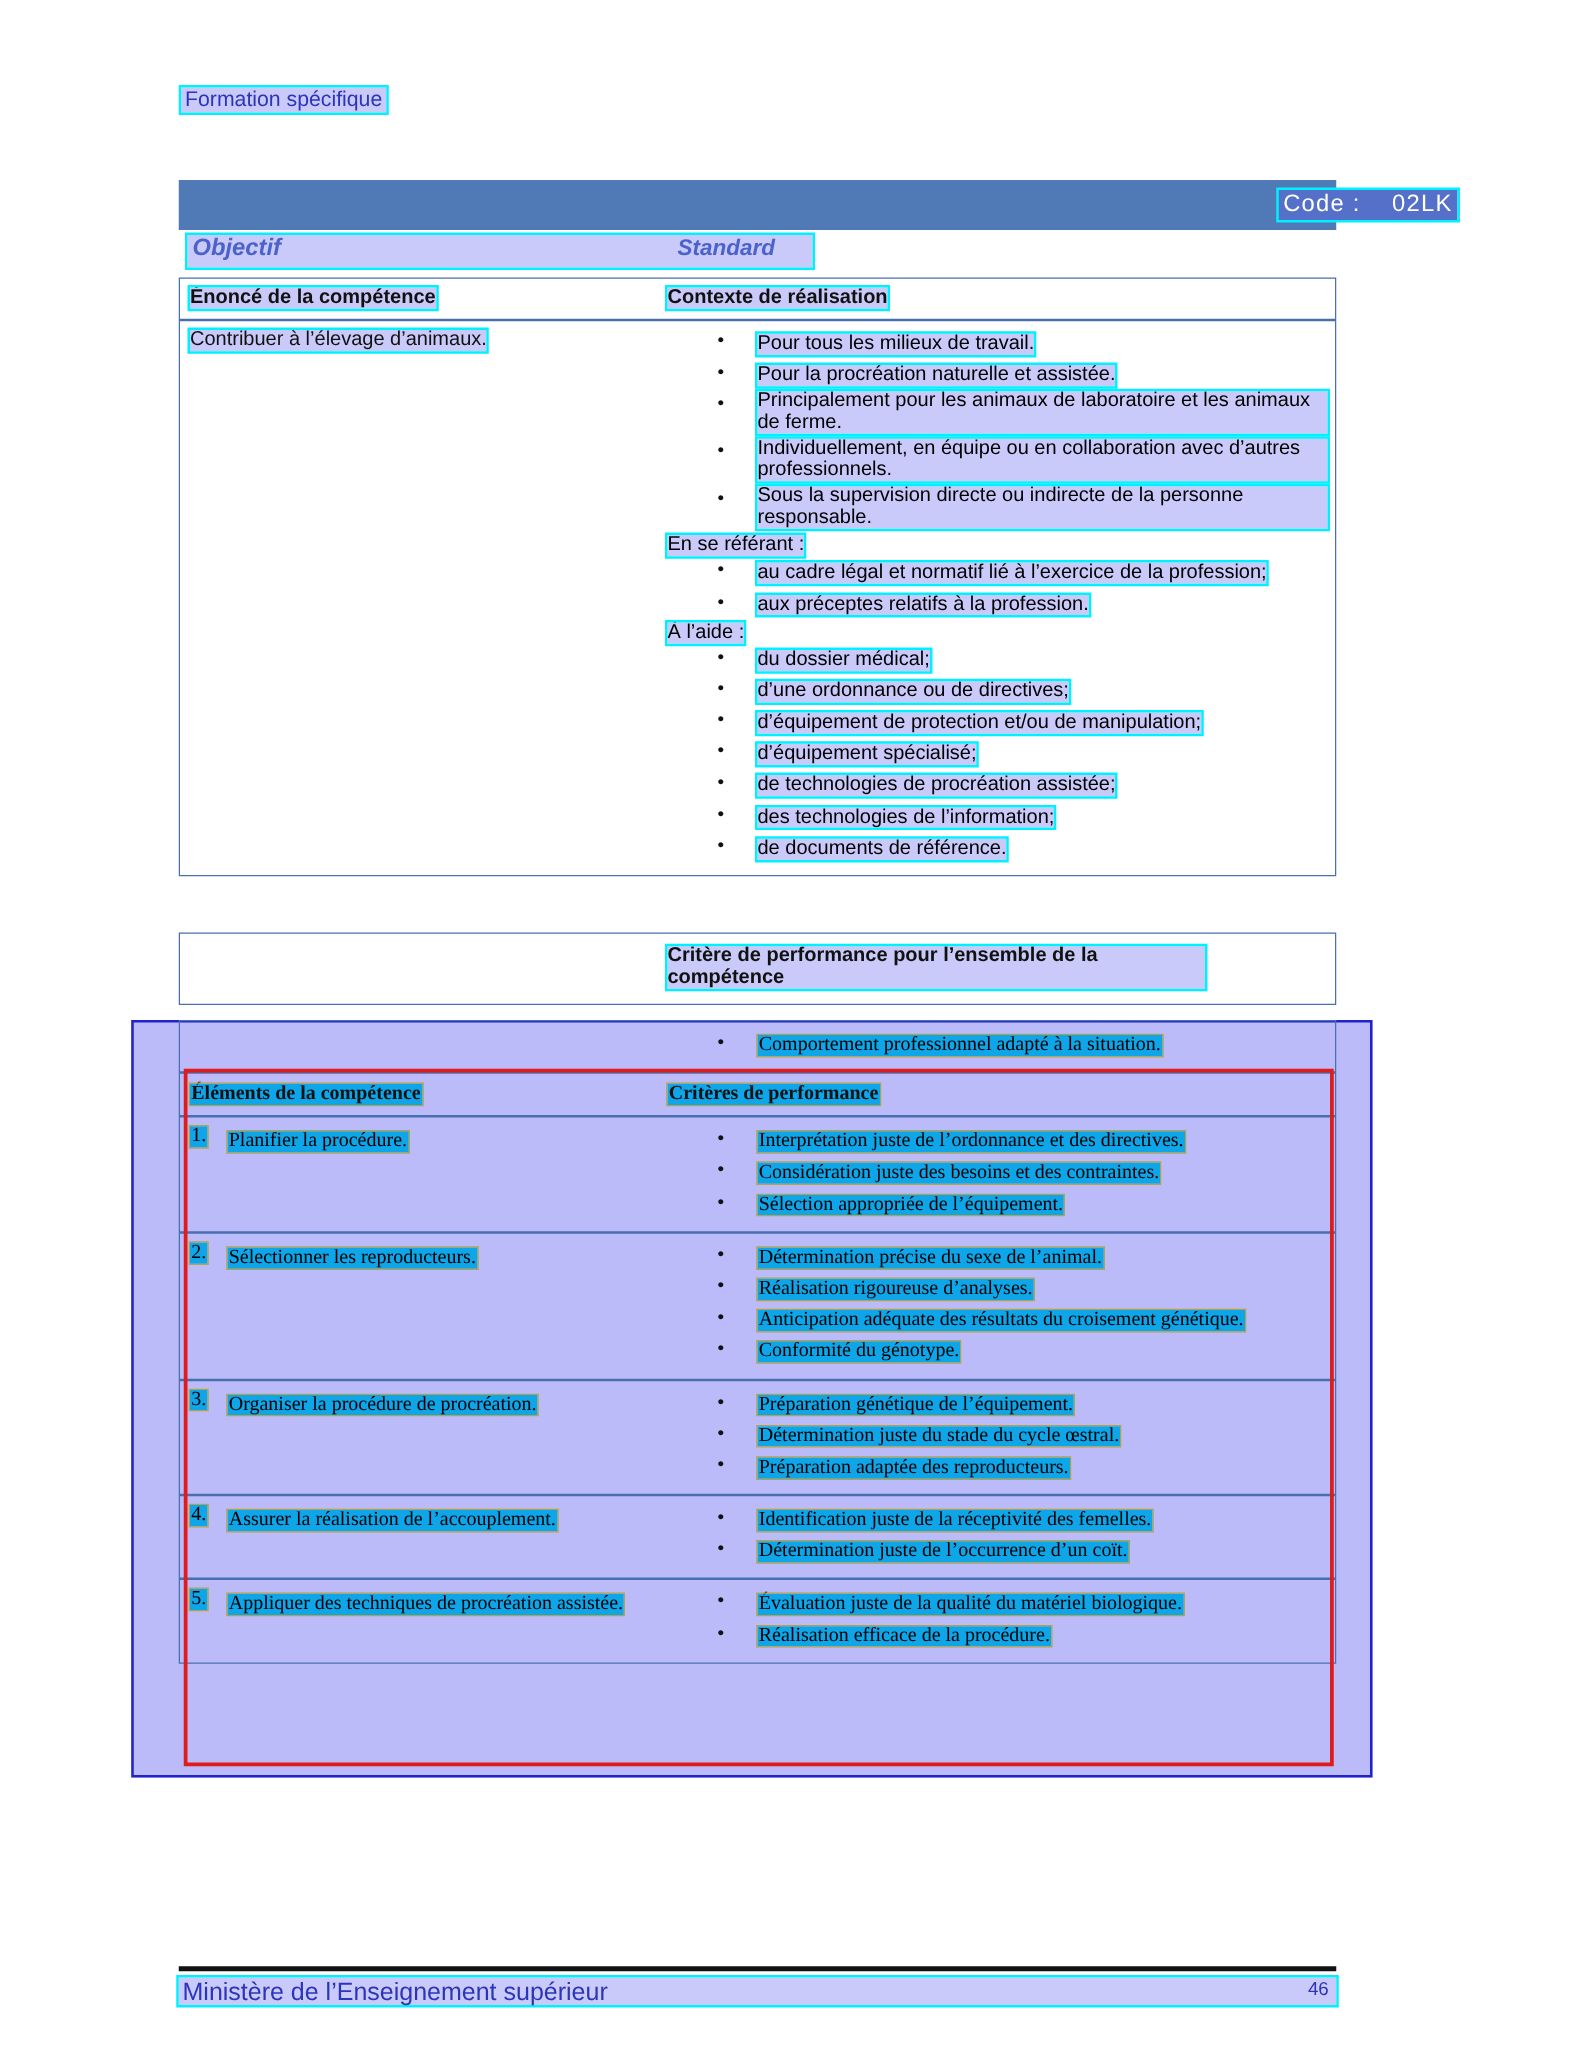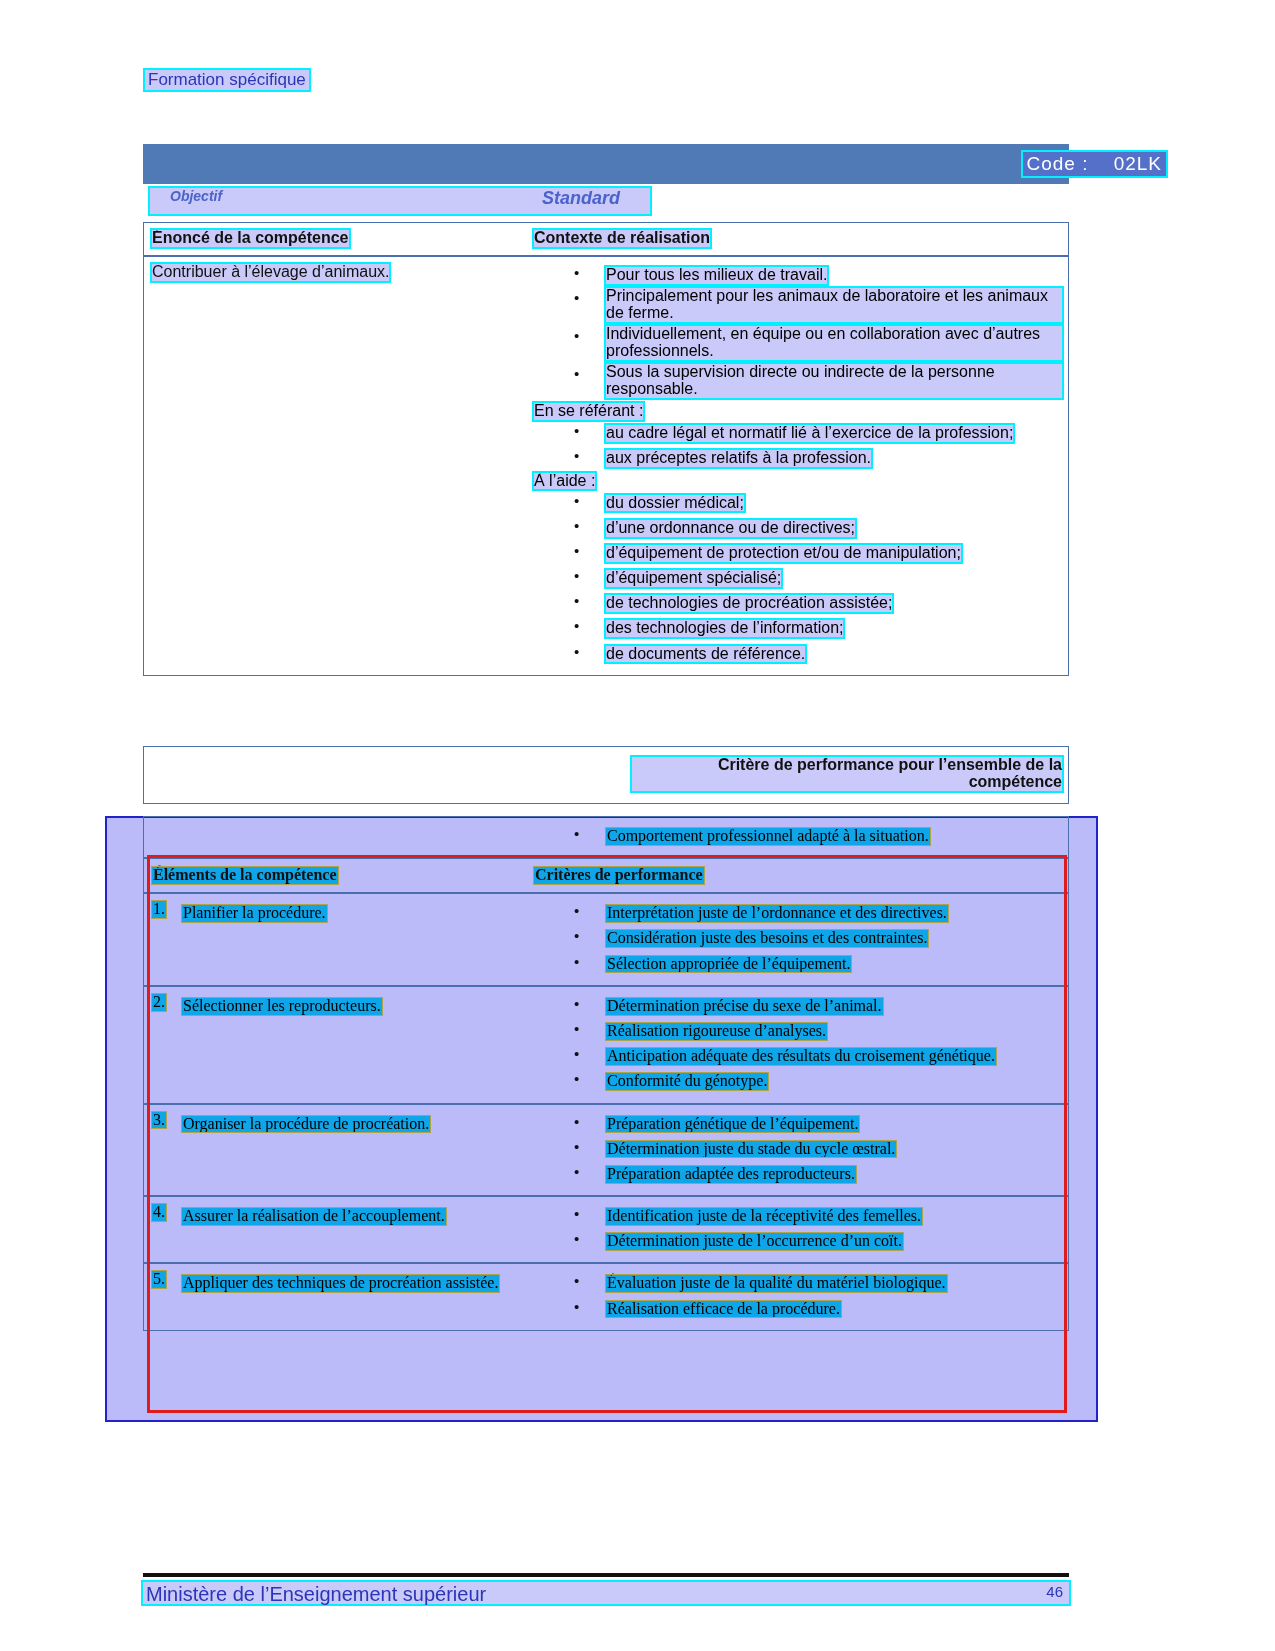--- a/index.html
+++ b/index.html
@@ -50,22 +50,22 @@
   }
 
   
   .objstd{
     position:absolute;left:150px;top:188px;
     width:500px;height:26px;
     background:#c9c9fa;
     outline:2px solid #00f0ff;
   }
   .objstd .o{
-    position:absolute;left:20px;top:0px;
-    font-style:italic;font-weight:bold;font-size:14px;color:#4a63c9;
+    position:absolute;left:4px;top:0px;
+    font-style:italic;font-weight:bold;font-size:19px;color:#4a63c9;
   }
   .objstd .s{
     position:absolute;left:392px;top:0px;
     font-style:italic;font-weight:bold;font-size:18px;color:#4a63c9;
   }
 
   
   .tbl{
     position:absolute;left:143px;top:222px;
     width:926px;
@@ -172,20 +172,21 @@
       </div>
     </div>
 
     <div class="row">
       <div class="cL">
         <span class="body hl">Contribuer à l’élevage d’animaux.</span>
       </div>
       <div class="cR">
         <ul class="b">
           <li><span class="hl">Pour tous les milieux de travail.</span></li>
+          <li><span class="hl">Pour la procréation naturelle et assistée.</span></li>
           <li><span class="hl">Principalement pour les animaux de laboratoire et les animaux de ferme.</span></li>
           <li><span class="hl">Individuellement, en équipe ou en collaboration avec d’autres professionnels.</span></li>
           <li><span class="hl">Sous la supervision directe ou indirecte de la personne responsable.</span></li>
         </ul>
         <div class="lead">
           <span class="hl">En se référant :</span>
         </div>
         <ul class="b">
           <li><span class="hl">au cadre légal et normatif lié à l’exercice de la profession;</span></li>
           <li><span class="hl">aux préceptes relatifs à la profession.</span></li>
@@ -199,21 +200,21 @@
           <li><span class="hl">d’équipement de protection et/ou de manipulation;</span></li>
           <li><span class="hl">d’équipement spécialisé;</span></li>
           <li><span class="hl">de technologies de procréation assistée;</span></li>
           <li><span class="hl">des technologies de l’information;</span></li>
           <li><span class="hl">de documents de référence.</span></li>
         </ul>
       </div>
     </div>
   </div>
 
-  <div class="tbl" style="top:746px;text-align:right;">
+  <div class="tbl" style="top:746px;">
     <div class="row">
       <div class="cL"></div>
       <div class="cR" style="padding-top:10px;padding-bottom:12px;">
         <span class="hdr hl" style="max-width:430px;">Critère de performance pour l’ensemble de la compétence</span>
       </div>
     </div>
   </div>
 
   <div class="overlay"></div>
 

